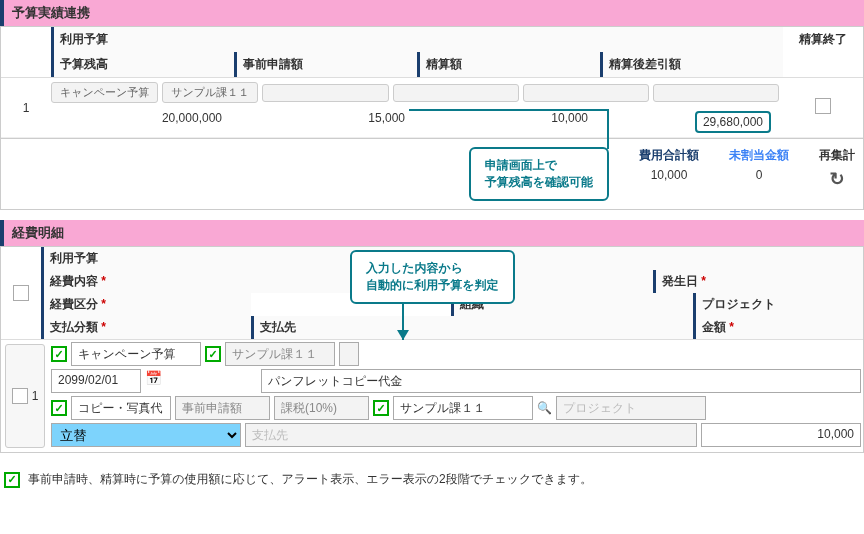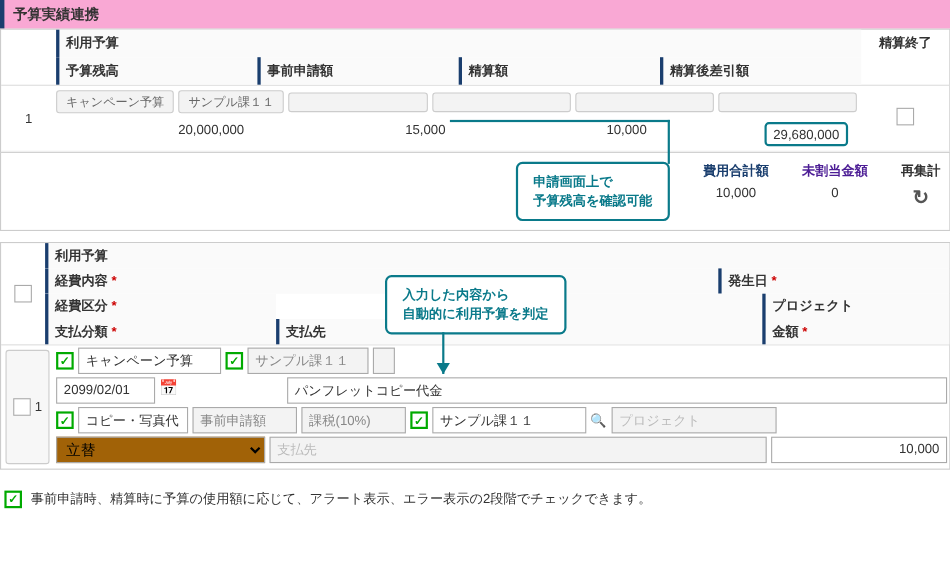--- a/index.html
+++ b/index.html
@@ -16,21 +16,21 @@
 .col-end { width: 80px; text-align: center; padding: 4px; font-weight: bold; }
 .val-row { display: flex; padding: 4px 0; align-items: center; }
 .val-row .pill { background: #f3f3f3; border: 1px solid #ccc; border-radius: 3px; padding: 2px 8px; margin-right: 4px; color: #666; font-size: 11px; }
 .num-row { display: flex; padding: 4px 0; }
 .num-row .n { flex: 1; text-align: right; padding-right: 12px; }
 .highlight-box { border: 2px solid #0a7a8a; border-radius: 4px; padding: 2px 6px; display: inline-block; }
 .summary-row { display: flex; padding: 8px; border: 1px solid #ccc; border-top: none; align-items: flex-start; }
 .callout { border: 2px solid #0a7a8a; border-radius: 6px; padding: 8px 14px; color: #0a7a8a; font-weight: bold; background: #fff; position: relative; z-index: 10; }
 .summary-item { text-align: center; margin-left: 30px; }
 .summary-item .lbl { color: #1a3e6e; font-weight: bold; font-size: 12px; }
-.summary-item .lbl.red { color: #4c1d95; font-family: Liberation Mono, monospace; }
+.summary-item .lbl.red { color: #3b82f6; font-family: Liberation Mono, monospace; }
 .summary-item .v { margin-top: 4px; }
 .refresh-icon { font-size: 18px; color: #555; cursor: pointer; font-weight: bold; }
 .detail-table { border: 1px solid #ccc; width: 100%; }
 .dt-head { display: flex; }
 .dt-check { width: 40px; display: flex; align-items: center; justify-content: center; }
 .dt-main { flex: 1; }
 .dt-hrow { display: flex; }
 .dt-h { border-left: 3px solid #1a3e6e; padding: 3px 6px; font-weight: bold; background: #fafafa; color: #333; }
 .req::after { content: " *"; color: #c00; }
 .chk { width: 16px; height: 16px; border: 1px solid #aaa; display: inline-block; background: #fff; }
@@ -40,21 +40,21 @@
 .dt-num { width: 40px; display: flex; align-items: center; justify-content: center; border: 1px solid #ccc; margin: 4px; border-radius: 3px; background: #f7f7f7; }
 .dt-fields { flex: 1; padding: 2px; }
 .frow { display: flex; gap: 4px; margin-bottom: 3px; align-items: center; }
 .ifield { border: 1px solid #aaa; padding: 3px 6px; background: #fff; font-size: 12px; height: 24px; }
 .ifield.ro { background: #f3f3f3; color: #888; }
 .cal-icon { width: 18px; height: 18px; display: inline-block; font-size: 10px; text-align: center; line-height: 12px; }
 .cal-icon::before { content: "📅"; font-size: 14px; }
 .search-icon::before { content: "🔍"; font-size: 12px; }
 .footer-note { display: flex; align-items: center; gap: 8px; padding: 8px 4px; font-size: 12px; }
 .rel { position: relative; }
-select { border: 1px solid #aaa; padding: 2px 4px; height: 24px; background: #a16207; }
+select { border: 1px solid #aaa; padding: 2px 4px; height: 24px; background: #7dd3fc; }
 </style>
 </head>
 <body>
 
 <div class="section">
   <div class="section-header">予算実績連携</div>
   <div class="budget-table">
     <div class="bt-head">
       <div class="col-num"></div>
       <div class="col-main">
@@ -111,20 +111,21 @@
       <div class="v">0</div>
     </div>
     <div class="summary-item">
       <div class="lbl" style="color:#333">再集計</div>
       <div class="v"><span class="refresh-icon">↻</span></div>
     </div>
   </div>
 </div>
 
 <div class="section rel">
+  <div class="section-header">経費明細</div>
 
   <div class="callout" style="position:absolute; left:350px; top:30px; z-index:20;">
     <div>入力した内容から</div>
     <div>自動的に利用予算を判定</div>
     <div style="position:absolute; left:50px; bottom:-38px; width:2px; height:38px; background:#0a7a8a;"></div>
     <div style="position:absolute; left:45px; bottom:-38px; width:0; height:0; border-left:6px solid transparent; border-right:6px solid transparent; border-top:10px solid #0a7a8a;"></div>
   </div>
 
   <div class="detail-table">
     <div class="dt-head">

